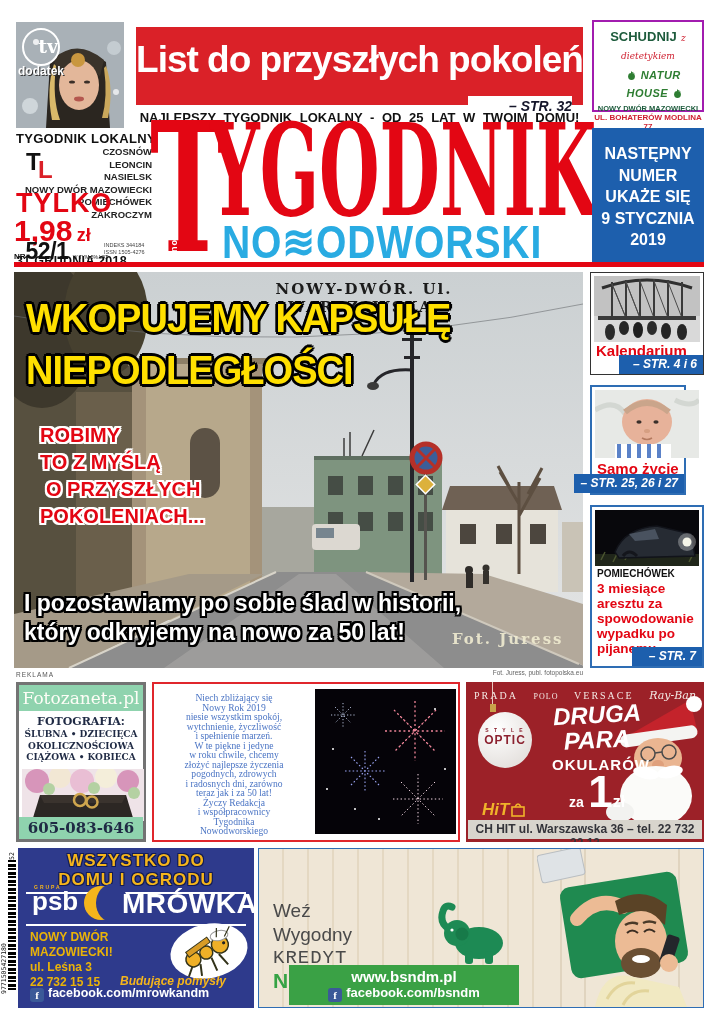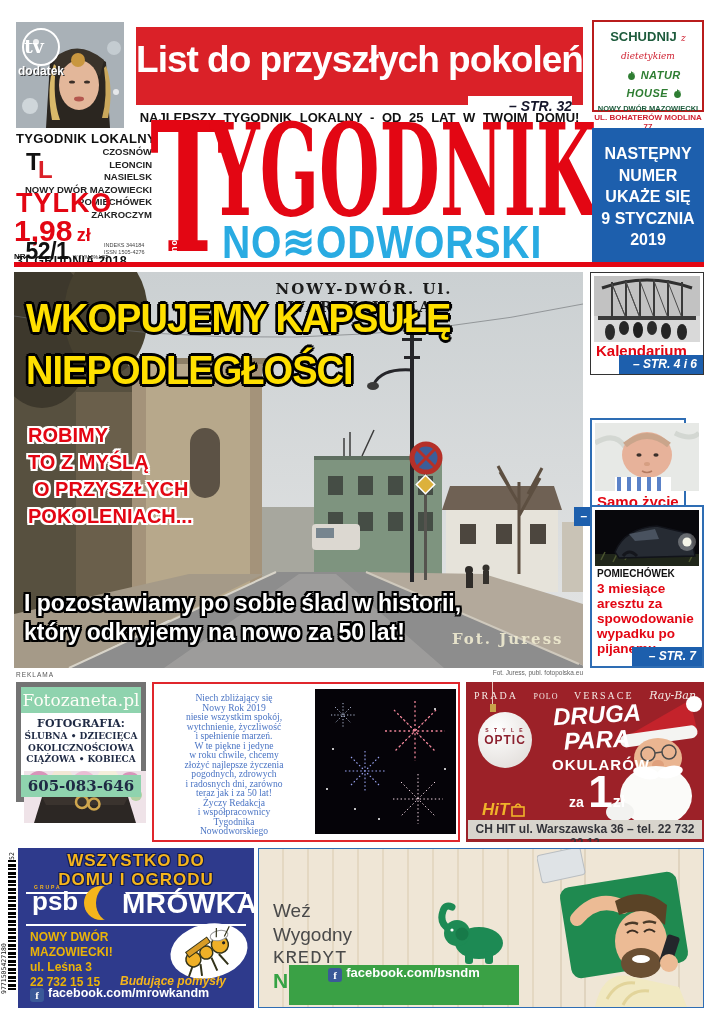--- a/index.html
+++ b/index.html
@@ -3,29 +3,29 @@
 <meta charset="utf-8">
 <style>
   html,body{margin:0;padding:0;background:#e9e9e9;}
   #page{position:relative;width:716px;height:1010px;background:#fff;margin:0 auto;
         font-family:"Liberation Sans",sans-serif;overflow:hidden;}
   .abs{position:absolute;}
   .ctr{text-align:center;}
   
   .ol2b{text-shadow:-2px -2px 0 #000,2px -2px 0 #000,-2px 2px 0 #000,2px 2px 0 #000,-2px 0 0 #000,2px 0 0 #000,0 -2px 0 #000,0 2px 0 #000;}
   .ol3b{text-shadow:-3px 0 0 #000,3px 0 0 #000,0 -3px 0 #000,0 3px 0 #000,-2px -2px 0 #000,2px -2px 0 #000,-2px 2px 0 #000,2px 2px 0 #000;}
-  .ol2w{text-shadow:-2px -2px 0 #fff,2px -2px 0 #fff,-2px 2px 0 #fff,2px 2px 0 #fff,-2px 0 0 #fff,2px 0 0 #fff,0 -2px 0 #fff,0 2px 0 #fff;}
+  .ol2w{text-shadow:-2px -2px 0 #fff,2px -2px 0 #fff,-2px 2px 0 #fff,2px 2px 0 #fff,-2px 0 0 #fff,2px 0 0 #fff,0 -2px 0 #fff,0 2px 0 #fff;margin-left:12px;}
   .vert-up{writing-mode:vertical-rl;transform:rotate(180deg);}
   
   .banner{left:136px;top:27px;width:447px;height:78px;background:#da2128;}
   .banner-h{width:100%;top:12px;color:#fff;font-size:37px;font-weight:800;letter-spacing:-1px;}
   .str32{left:468px;top:96px;width:104px;height:21px;background:#fff;color:#15162b;
          font-style:italic;font-weight:900;font-size:14px;text-align:right;padding-top:2px;box-sizing:border-box;}
   .tagline{left:136px;top:110px;width:447px;font-size:13px;font-weight:900;color:#111;word-spacing:4px;}
-  .schudnij{left:592px;top:20px;width:112px;height:92px;border:2px solid #b91c1c;background:#fff;box-sizing:border-box;text-align:center;}
+  .schudnij{left:592px;top:20px;width:112px;height:92px;border:2px solid #a21caf;background:#fff;box-sizing:border-box;text-align:center;}
   .sch-t{color:#1d5b3c;font-weight:900;font-size:13px;display:inline;}
   .sch-ts{color:#cf2030;font-style:italic;font-size:9px;font-family:"DejaVu Serif",serif;}
   .sch-brand{color:#2e7d32;font-weight:900;font-size:11px;font-style:italic;letter-spacing:.5px;}
   .sch-city{color:#1d5b3c;font-weight:800;font-size:7.5px;}
   .sch-addr{color:#cf2030;font-weight:800;font-size:8px;}
   .sch-pill{display:inline-block;background:#cf2030;color:#fff;font-weight:800;font-size:10px;border-radius:8px;padding:1px 8px;margin-top:2px;}
   
   .local-label{left:16px;top:131px;font-size:13px;font-weight:900;color:#111;letter-spacing:.3px;}
   .tl-logo{left:26px;top:148px;width:34px;height:32px;}
   .tl-t{position:absolute;left:0;top:0;font-weight:900;font-size:24px;color:#111;}
@@ -55,29 +55,29 @@
   .head-y{left:12px;color:#ffe000;font-weight:900;font-size:40px;letter-spacing:-1px;white-space:nowrap;
           transform:scaleX(.95);transform-origin:left;}
   .sub-r{left:14px;color:#e30613;font-weight:900;font-size:20px;line-height:27px;}
   .bot-w{left:10px;color:#fff;font-weight:800;font-size:23px;white-space:nowrap;}
   .wmark{left:438px;top:358px;color:rgba(240,235,208,.9);font-family:"DejaVu Serif",serif;font-size:15px;font-weight:bold;letter-spacing:2px;}
   .credit{left:320px;top:669px;width:263px;text-align:right;font-size:6.5px;color:#666;}
   .reklama{left:16px;top:671px;font-size:6.5px;color:#555;letter-spacing:1px;}
   
   .sb{background:#fff;box-sizing:border-box;}
   .sb1{left:590px;top:272px;width:114px;height:103px;border:1px solid #333;}
-  .sb2{left:590px;top:385px;width:96px;height:110px;border:2px solid #2e6db4;margin-top:33px;}
+  .sb2{left:590px;top:385px;width:96px;height:110px;border:2px solid #2e6db4;}
   .sb3{left:590px;top:505px;width:114px;height:163px;border:2px solid #2e6db4;}
   .sb-title{position:absolute;left:5px;color:#e30613;font-weight:900;font-size:15px;}
   .sb-kick{position:absolute;left:5px;top:61px;color:#111;font-weight:900;font-size:10px;}
   .sb-red{position:absolute;left:5px;top:74px;width:102px;color:#e30613;font-weight:900;font-size:13.5px;line-height:15px;}
   .sb-bar{position:absolute;right:0;bottom:0;background:#1d5fad;color:#fff;font-style:italic;font-weight:900;
           font-size:12px;text-align:right;padding:2px 6px 3px 0;box-sizing:border-box;}
   
-  .foto{left:16px;top:682px;width:130px;height:120px;border:5px solid #737373;box-sizing:border-box;text-decoration:underline;}
+  .foto{left:16px;top:682px;width:130px;height:160px;border:3px solid #737373;box-sizing:border-box;text-decoration:underline;}
   .foto-head{position:absolute;left:0;top:0;width:100%;height:26px;background:#8fd3ae;color:#fdfdf6;
              font-family:"DejaVu Serif",serif;font-size:17px;text-align:center;padding-top:3px;box-sizing:border-box;}
   .foto-lbl{position:absolute;left:0;top:30px;width:100%;text-align:center;color:#1f2a44;font-weight:800;
             font-family:"DejaVu Serif",serif;font-size:11px;}
   .foto-lines{position:absolute;left:0;top:44px;width:100%;text-align:center;color:#1f2a44;font-weight:700;
               font-family:"DejaVu Serif",serif;font-size:9px;line-height:11.5px;}
   .foto-bar{position:absolute;left:0;bottom:0;width:100%;height:22px;background:#8fd3ae;color:#1f2a44;
             font-family:"DejaVu Serif",serif;font-weight:bold;font-size:15px;text-align:center;padding-top:2px;box-sizing:border-box;}
   .wishes{left:152px;top:682px;width:308px;height:160px;border:2.5px solid #e0262c;background:#fff;box-sizing:border-box;}
   .wish-txt{position:absolute;left:4px;top:9px;width:152px;text-align:center;color:#4a74c4;
@@ -153,21 +153,21 @@
       <path d="M40 44 Q36 76 44 98 L36 98 Q30 66 38 42 Z" fill="#d9b96a"></path>
       <path d="M88 46 Q92 74 86 96 L92 96 Q98 66 90 44 Z" fill="#caa85c"></path>
       <circle cx="62" cy="38" r="7" fill="#c9973f"></circle>
       <ellipse cx="56" cy="60" rx="3" ry="1.6" fill="#3a2f28"></ellipse>
         <ellipse cx="71" cy="60" rx="3" ry="1.6" fill="#3a2f28"></ellipse>
       <ellipse cx="63" cy="77" rx="5" ry="2.4" fill="#b4574e"></ellipse>
       <circle cx="20" cy="20" r="3" fill="#fff" opacity=".8"></circle>
         <circle cx="100" cy="70" r="3" fill="#fff" opacity=".7"></circle>
         <circle cx="10" cy="50" r="2" fill="#fff" opacity=".7"></circle>
     </svg>
-    <div class="abs" style="left:6px;top:6px;width:34px;height:34px;border:2px solid #fff;border-radius:50%;color:#fff;font-family:'DejaVu Serif',serif;font-weight:bold;font-size:19px;text-align:left;line-height:32px;">tv</div>
+    <div class="abs" style="left:6px;top:6px;width:34px;height:34px;border:2px solid #fff;border-radius:50%;color:#fff;font-family:'DejaVu Serif',serif;font-weight:bold;font-size:19px;text-align:right;line-height:32px;">tv</div>
     <div class="abs ol2b" style="left:2px;top:42px;color:#fff;font-weight:900;font-size:12px;text-shadow:1px 1px 0 #333;text-align:center;">dodatek</div>
   </div>
 
   <div class="abs banner">
     <div class="abs banner-h ctr">List do przyszłych pokoleń</div>
   </div>
   <div class="abs str32">– STR. 32</div>
 
   <div class="abs schudnij">
     <div style="margin-top:5px;">
@@ -535,17 +535,18 @@
     <svg class="abs" style="left:178px;top:52px;" width="74" height="64" viewBox="0 0 74 64">
       <ellipse cx="42" cy="42" rx="24" ry="16" fill="#1d8a54"></ellipse>
       <rect x="28" y="50" width="8" height="13" rx="3" fill="#1d8a54"></rect>
       <rect x="48" y="50" width="8" height="13" rx="3" fill="#1d8a54"></rect>
       <circle cx="20" cy="32" r="13" fill="#1d8a54"></circle>
       <circle cx="25" cy="33" r="6.5" fill="#177a49"></circle>
       <path d="M12,28 Q2,22 6,10 Q8,3 15,6" stroke="#1d8a54" stroke-width="7" fill="none" stroke-linecap="round"></path>
       <circle cx="15" cy="29" r="1.6" fill="#fff"></circle>
     </svg>
     <div class="bk-gbar">
+      <div class="l1">www.bsndm.pl</div>
       <div class="l2"><span class="fb-ic">f</span><span>facebook.com/bsndm</span></div>
     </div>
   </div>
 
 </div>
 
 </body></html>

